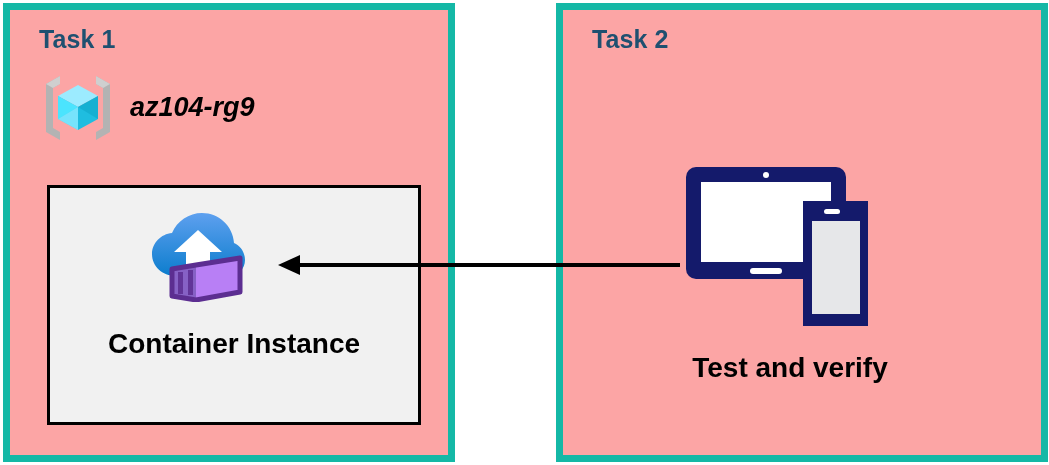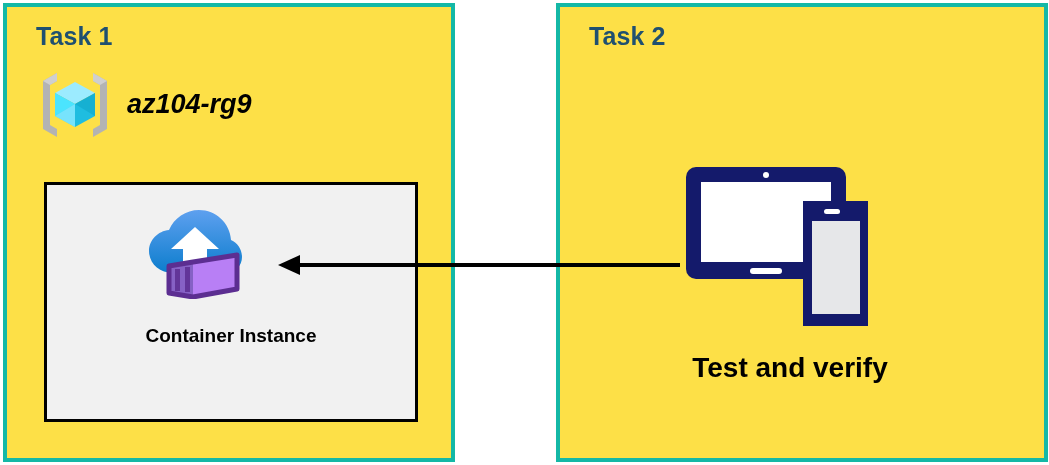--- a/index.html
+++ b/index.html
@@ -15,22 +15,22 @@
     position: relative;
     width: 1049px;
     height: 465px;
     background: #ffffff;
     overflow: hidden;
   }
 
   
   .panel {
     position: absolute;
-    background: #fde047;
-    border: 4px solid #14b8a6;
+    background: #fca5a5;
+    border: 7px solid #14b8a6;
     box-sizing: border-box;
     padding-left: 32px;
   }
   #panel-task1 {
     left: 3px;
     top: 3px;
     width: 452px;
     height: 459px;
   }
   #panel-task2 {
@@ -94,21 +94,21 @@
     width: 96px;
     height: 92px;
     display: block;
   }
   #aci-label {
     position: absolute;
     left: 0;
     right: 0;
     top: 140px;
     text-align: center;
-    font-size: 19px;
+    font-size: 28px;
     font-weight: bold;
     color: #000000;
     white-space: nowrap;
   }
 
   
   #devices-icon {
     position: absolute;
     left: 682px;
     top: 163px;

